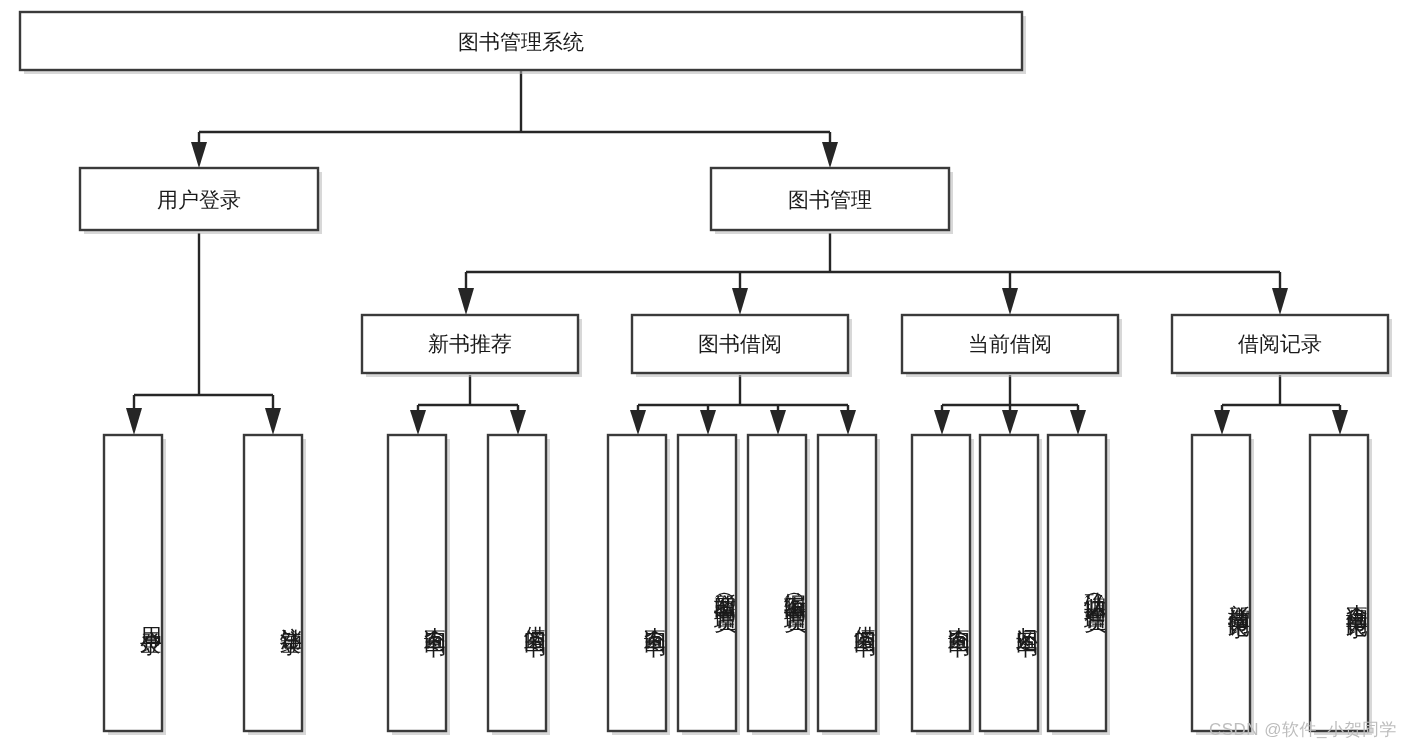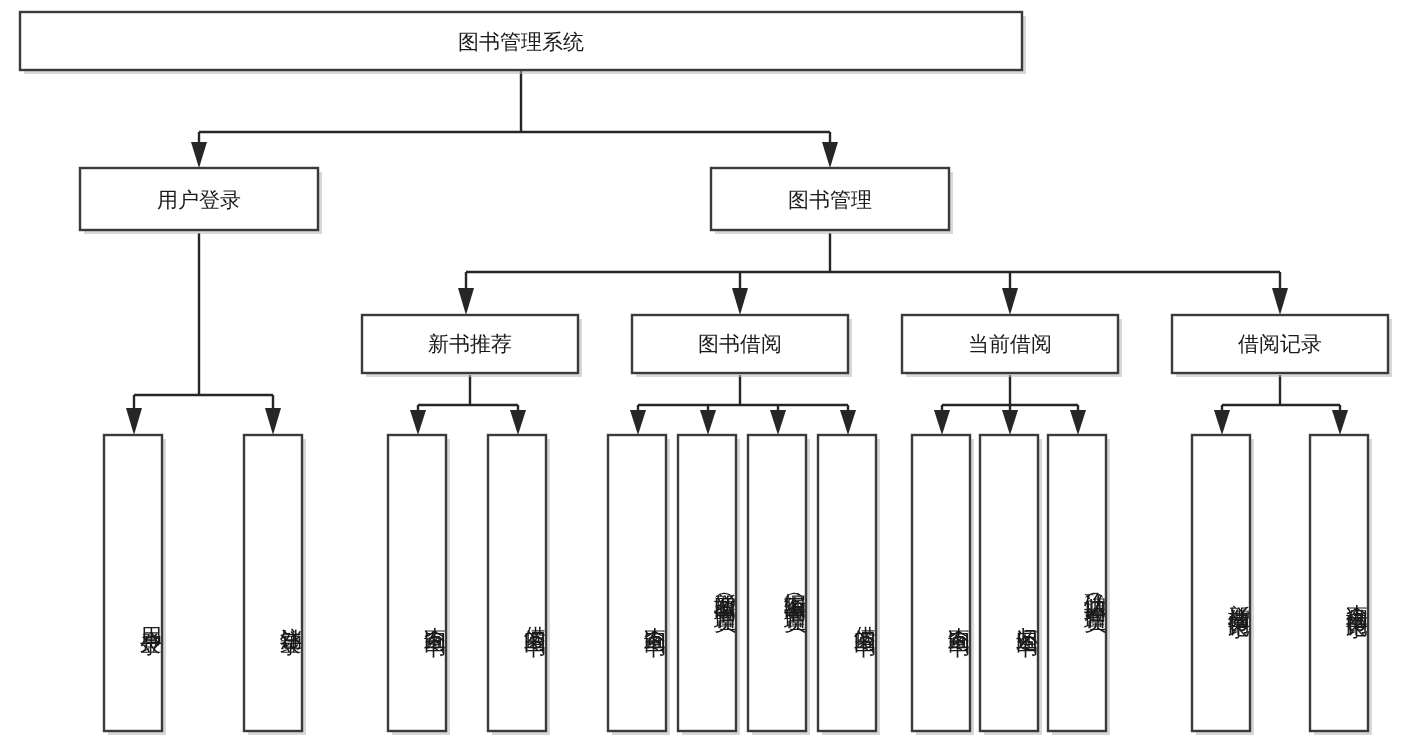--- a/index.html
+++ b/index.html
@@ -271,13 +271,14 @@
   <div class="leaf-label" style="left:748px; top:443px; width:58px; height:288px;">编辑图书（管理员）</div>
   <div class="leaf-label" style="left:818px; top:500px; width:58px; height:230px;">借阅图书</div>
 
   <div class="leaf-label" style="left:912px; top:500px; width:58px; height:230px;">查询图书</div>
   <div class="leaf-label" style="left:980px; top:500px; width:58px; height:230px;">归还图书</div>
   <div class="leaf-label" style="left:1048px; top:443px; width:58px; height:288px;">确认归还（管理员）</div>
 
   <div class="leaf-label" style="left:1192px; top:460px; width:58px; height:270px;">新增借阅记录</div>
   <div class="leaf-label" style="left:1310px; top:460px; width:58px; height:270px;">查询借阅记录</div>
 
+  <div class="watermark">CSDN @软件_小贺同学</div>
 </div>
 
 </body></html>

